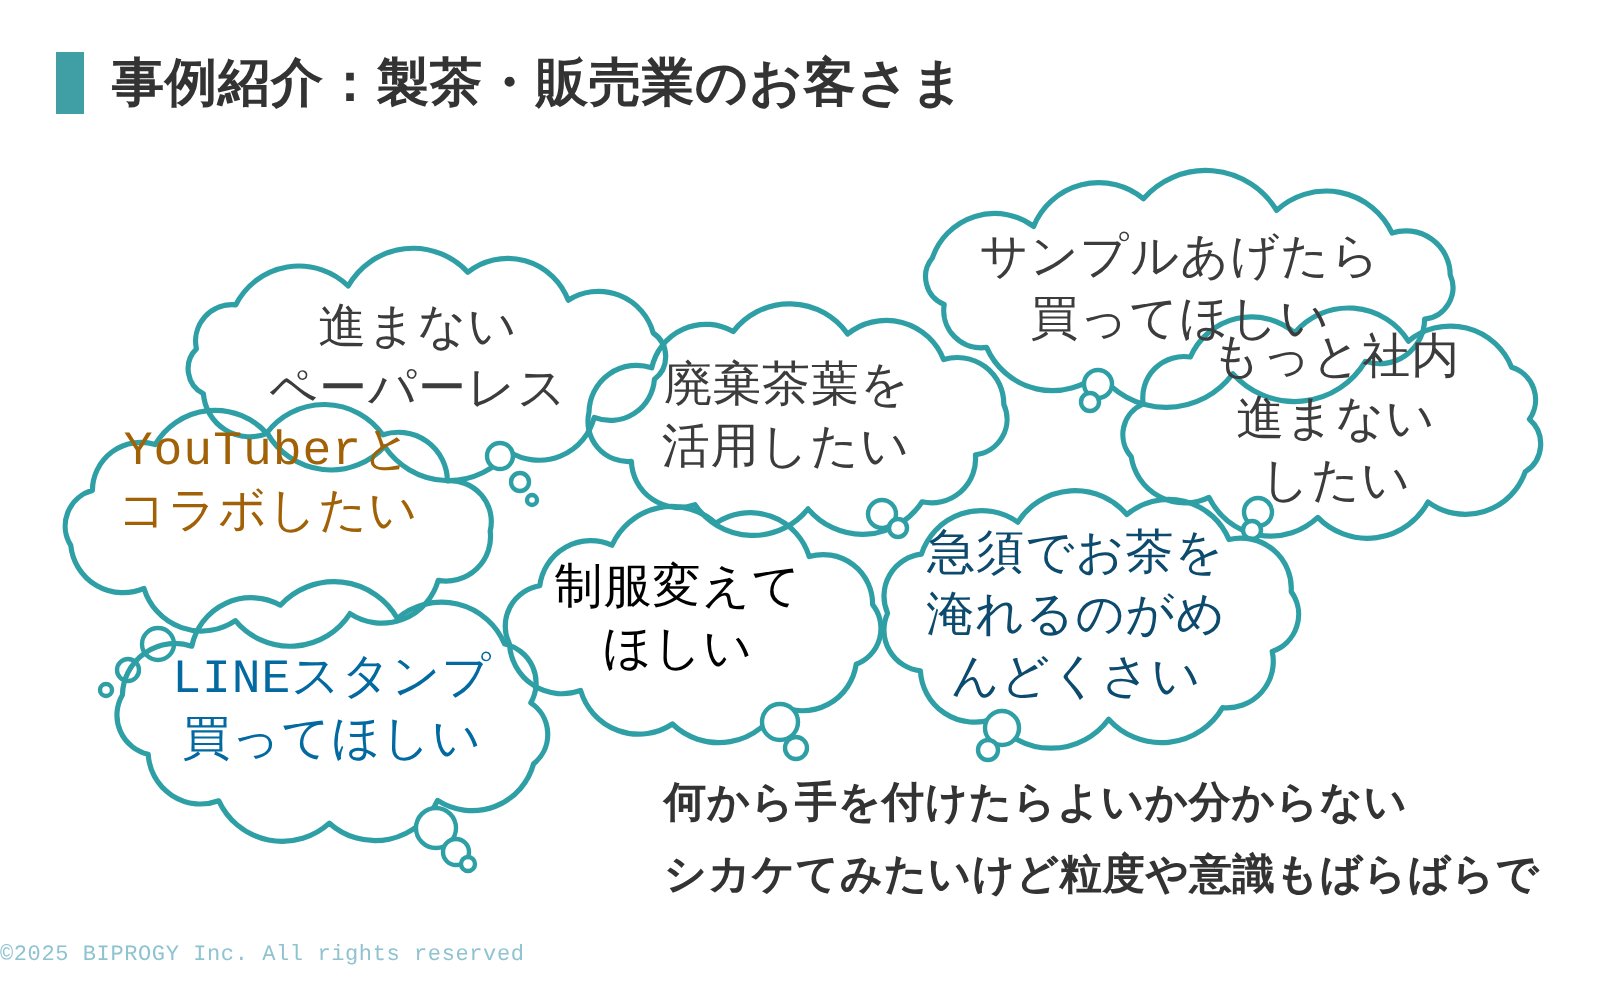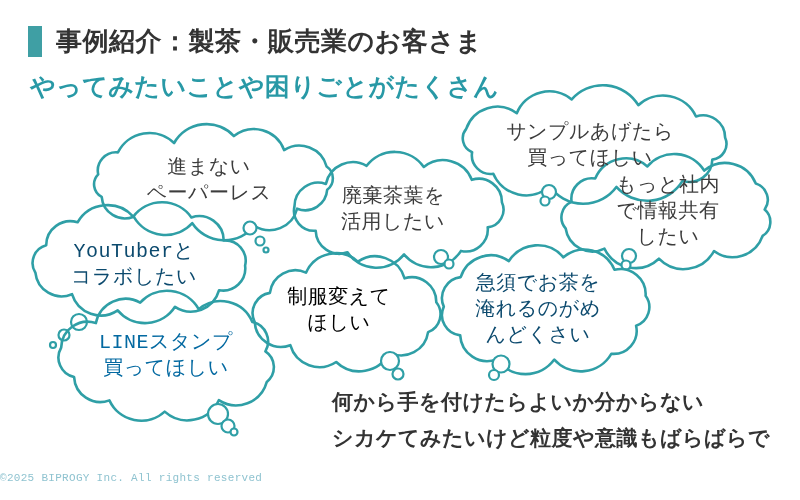--- a/index.html
+++ b/index.html
@@ -12,42 +12,41 @@
   .slide-title{
     margin:0;font-size:26px;font-weight:bold;color:#333333;letter-spacing:0.5px;white-space:nowrap;
   }
   .slide-subtitle{
     position:absolute;left:30px;top:70px;margin:0;font-size:25px;font-weight:bold;
     color:#2899A6;white-space:nowrap;letter-spacing:0.5px;
   }
   #clouds{position:absolute;left:0;top:0;width:800px;height:500px;pointer-events:none;}
   .bubble-label{
     position:absolute;transform:translate(-50%,-50%);white-space:pre-line;text-align:center;
-    font-size:20px;line-height:1.3;color:#3C3C3C;letter-spacing:0.5px;
+    font-size:24px;line-height:1.3;color:#3C3C3C;letter-spacing:0.5px;
   }
   .summary{
     position:absolute;left:332px;top:386px;font-size:21px;font-weight:bold;color:#333333;
     line-height:1.7;letter-spacing:0.5px;white-space:nowrap;
   }
   .footer{
     position:absolute;left:0;top:472px;width:800px;
     font-size:11px;color:#8FC3D0;letter-spacing:0.3px;
   }
 </style>
 </head>
 <body>
 
 <div class="slide">
 
   <div class="title-row">
     <div class="title-accent"></div>
     <h1 class="slide-title">事例紹介：製茶・販売業のお客さま</h1>
   </div>
 
-  <h2 class="slide-subtitle">やってみたいことや困りごとがたくさん</h2>
 
   <svg id="clouds" viewBox="0 0 800 500" xmlns="http://www.w3.org/2000/svg">
       <path d="M 297.1 208.7 A 28.4 28.4 0 0 1 254.5 225.8 A 38.6 38.6 0 0 1 192.3 223.2 A 36.6 36.6 0 0 1 133.7 216.7 A 23.3 23.3 0 0 1 101.7 196.9 A 14.1 14.1 0 0 1 98.2 174.4 A 18.3 18.3 0 0 1 117.9 152.4 A 35.4 35.4 0 0 1 174.1 143.0 A 37.3 37.3 0 0 1 233.9 136.1 A 32.3 32.3 0 0 1 284.1 150.1 A 28.3 28.3 0 0 1 326.6 166.5 A 14.3 14.3 0 0 1 327.2 189.7 A 22.1 22.1 0 0 1 297.1 208.7 Z" fill="#ffffff" stroke="none"></path>
       <path d="M 616.4 186.9 A 41.3 41.3 0 0 1 549.7 186.6 A 35.9 35.9 0 0 1 493.3 173.7 A 18.7 18.7 0 0 1 472.1 152.2 A 14.9 14.9 0 0 1 466.2 128.9 A 32.8 32.8 0 0 1 516.8 113.2 A 35.1 35.1 0 0 1 571.7 99.4 A 41.4 41.4 0 0 1 638.3 105.2 A 36.4 36.4 0 0 1 696.0 116.5 A 22.2 22.2 0 0 1 725.1 137.4 A 15.9 15.9 0 0 1 712.3 159.6 A 22.5 22.5 0 0 1 682.7 180.7 A 41.3 41.3 0 0 1 616.4 186.9 Z" fill="#ffffff" stroke="none"></path>
       <path d="M 347.5 252.3 A 23.8 23.8 0 0 1 315.7 230.7 A 20.1 20.1 0 0 1 294.5 206.1 A 23.8 23.8 0 0 1 325.9 183.9 A 27.6 27.6 0 0 1 366.6 165.8 A 35.5 35.5 0 0 1 423.8 167.0 A 30.8 30.8 0 0 1 471.8 179.8 A 23.2 23.2 0 0 1 501.9 202.2 A 17.9 17.9 0 0 1 487.7 227.4 A 22.0 22.0 0 0 1 461.0 250.9 A 35.4 35.4 0 0 1 404.0 254.4 A 35.0 35.0 0 0 1 347.5 252.3 Z" fill="#ffffff" stroke="none"></path>
       <path d="M 565.6 228.3 A 16.7 16.7 0 0 1 571.6 201.9 A 20.6 20.6 0 0 1 595.2 178.5 A 33.3 33.3 0 0 1 647.4 166.4 A 35.3 35.3 0 0 1 704.2 170.6 A 33.0 33.0 0 0 1 755.8 183.6 A 17.0 17.0 0 0 1 764.7 209.6 A 16.4 16.4 0 0 1 762.6 235.9 A 31.6 31.6 0 0 1 714.0 251.0 A 34.5 34.5 0 0 1 658.9 258.7 A 34.3 34.3 0 0 1 604.5 248.7 A 27.2 27.2 0 0 1 565.6 228.3 Z" fill="#ffffff" stroke="none"></path>
       <path d="M 46.2 245.3 A 24.2 24.2 0 0 1 77.6 222.3 A 34.7 34.7 0 0 1 133.3 216.6 A 36.0 36.0 0 0 1 191.4 217.4 A 24.5 24.5 0 0 1 223.7 240.4 A 20.5 20.5 0 0 1 245.1 265.6 A 22.2 22.2 0 0 1 219.1 290.2 A 29.2 29.2 0 0 1 175.0 306.8 A 35.6 35.6 0 0 1 117.7 310.3 A 30.1 30.1 0 0 1 72.0 294.2 A 26.3 26.3 0 0 1 35.4 272.7 A 18.3 18.3 0 0 1 46.2 245.3 Z" fill="#ffffff" stroke="none"></path>
       <path d="M 306.0 272.6 A 32.9 32.9 0 0 1 357.9 261.6 A 30.8 30.8 0 0 1 404.6 278.3 A 24.7 24.7 0 0 1 436.3 302.3 A 19.1 19.1 0 0 1 428.1 332.1 A 27.2 27.2 0 0 1 389.4 352.7 A 33.5 33.5 0 0 1 336.2 362.0 A 30.3 30.3 0 0 1 290.3 345.2 A 26.4 26.4 0 0 1 254.7 322.0 A 20.4 20.4 0 0 1 269.9 292.9 A 25.7 25.7 0 0 1 306.0 272.6 Z" fill="#ffffff" stroke="none"></path>
       <path d="M 563.4 257.3 A 32.6 32.6 0 0 1 614.5 269.8 A 25.1 25.1 0 0 1 645.6 295.8 A 19.5 19.5 0 0 1 636.1 325.7 A 23.2 23.2 0 0 1 611.3 353.8 A 35.5 35.5 0 0 1 554.3 359.6 A 35.7 35.7 0 0 1 496.7 359.4 A 27.1 27.1 0 0 1 460.2 335.4 A 20.5 20.5 0 0 1 443.8 306.6 A 21.1 21.1 0 0 1 460.7 277.1 A 31.5 31.5 0 0 1 508.9 261.1 A 33.9 33.9 0 0 1 563.4 257.3 Z" fill="#ffffff" stroke="none"></path>
       <path d="M 252.3 322.0 A 19.9 19.9 0 0 1 265.4 351.4 A 18.9 18.9 0 0 1 266.8 381.9 A 31.8 31.8 0 0 1 218.8 400.2 A 34.3 34.3 0 0 1 164.7 411.6 A 35.0 35.0 0 0 1 109.4 400.4 A 26.3 26.3 0 0 1 74.1 377.1 A 20.0 20.0 0 0 1 61.2 347.5 A 26.3 26.3 0 0 1 95.9 323.1 A 30.3 30.3 0 0 1 140.2 302.6 A 36.5 36.5 0 0 1 198.7 309.2 A 34.2 34.2 0 0 1 252.3 322.0 Z" fill="#ffffff" stroke="none"></path>
@@ -81,23 +80,23 @@
     </svg>
 
   <div id="labels">
       <div class="bubble-label" style="left: 209px; top: 181px; color: rgb(60, 60, 60);">進まない
 ペーパーレス</div>
       <div class="bubble-label" style="left: 590px; top: 146px; color: rgb(60, 60, 60);">サンプルあげたら
 買ってほしい</div>
       <div class="bubble-label" style="left: 393px; top: 210px; color: rgb(60, 60, 60); text-align: right;">廃棄茶葉を
 活用したい</div>
       <div class="bubble-label" style="left: 668px; top: 212px; color: rgb(60, 60, 60);">もっと社内
-で情報共有
+進まない
 したい</div>
-      <div class="bubble-label" style="left: 134px; top: 265px; color: #0c4a6e;">YouTuberと
+      <div class="bubble-label" style="left: 134px; top: 242px; color: #a16207;">YouTuberと
 コラボしたい</div>
       <div class="bubble-label" style="left: 339px; top: 311px; color: #000000;">制服変えて
 ほしい</div>
       <div class="bubble-label" style="left: 538px; top: 310px; color: #0c4a6e;">急須でお茶を
 淹れるのがめ
 んどくさい</div>
       <div class="bubble-label" style="left: 166px; top: 356px; color: #0369a1;">LINEスタンプ
 買ってほしい</div>
     </div>
 

